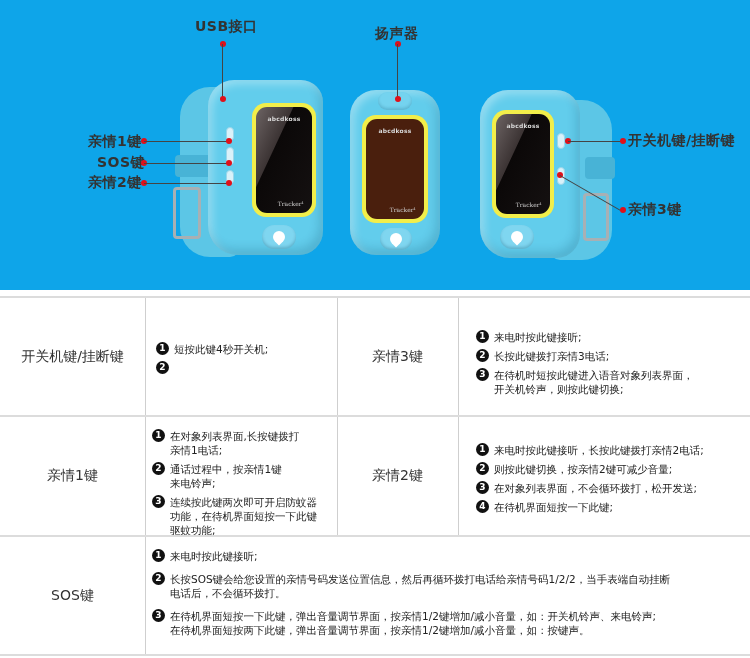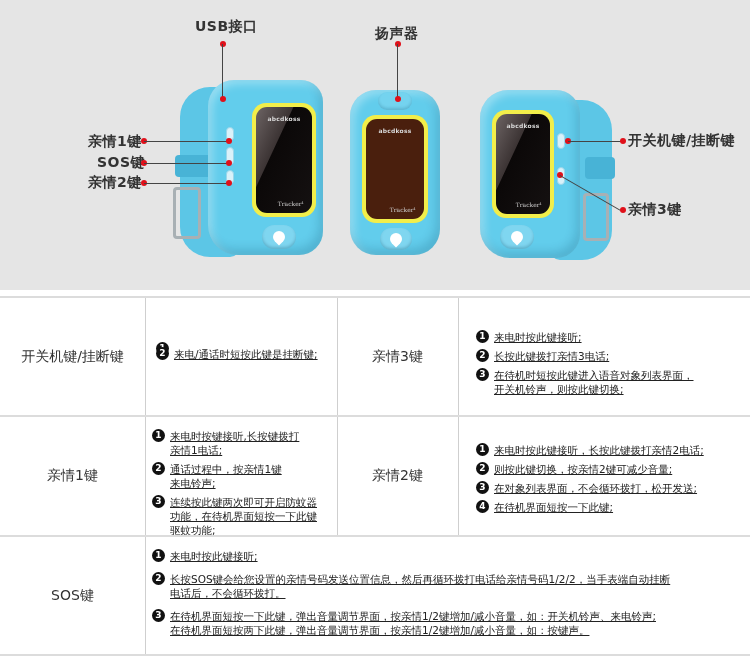--- a/index.html
+++ b/index.html
@@ -1,20 +1,20 @@
 <!DOCTYPE html>
 <html><head>
 <meta charset="utf-8">
 <style>
   * { box-sizing: border-box; margin: 0; padding: 0; }
   html, body { width: 750px; height: 658px; background: #ffffff; overflow: hidden; }
   body { font-family: "DejaVu Sans", "Liberation Sans", sans-serif; color: #222; position: relative; }
 
   
-  .hero { position: absolute; left: 0; top: 0; width: 750px; height: 290px; background: #e5e5e5; }
+  .hero { position: absolute; left: 0; top: 0; width: 750px; height: 290px; background: #0ea5e9; }
   .callout-label { position: absolute; font-size: 14px; font-weight: bold; color: #333; white-space: nowrap; letter-spacing: 0.5px; }
   .leader { position: absolute; background: #444; }
   .dot { position: absolute; width: 6px; height: 6px; border-radius: 50%; background: #e0101a; }
 
   .watch { position: absolute; }
   .strap { position: absolute; background: #5cc6e6; border-radius: 18px; }
   .strap-dark { background: #48b3d6; }
   .case { position: absolute; background: #62cdec; border-radius: 22px; box-shadow: inset -4px -6px 10px rgba(0,60,90,0.18), inset 4px 4px 8px rgba(255,255,255,0.35); }
   .bezel { position: absolute; background: #f2ee4a; border-radius: 14px; }
   .screen { position: absolute; border-radius: 11px; overflow: hidden; }
@@ -31,21 +31,21 @@
   
   .table { position: absolute; left: 0; top: 296px; width: 750px; }
   .row { position: absolute; left: 0; width: 750px; border-top: 2px solid #dcdcdc; }
   .row.last { border-bottom: 2px solid #dcdcdc; }
   .cell { position: absolute; top: 0; bottom: 0; }
   .vline { position: absolute; top: 0; bottom: 0; width: 1px; background: #cfcfcf; }
   .key-name { position: absolute; left: 0; right: 0; top: 50%; transform: translateY(-50%); text-align: center; font-size: 14px; color: #333; }
   .items { position: absolute; list-style: none; font-size: 10.5px; line-height: 14px; color: #222; }
   .items li { position: relative; padding-left: 18px; margin-bottom: 5px; }
   .num { position: absolute; left: 0; top: 0; width: 13px; height: 13px; border-radius: 50%; background: #111; color: #fff; font-size: 9px; font-weight: bold; line-height: 13px; text-align: center; }
-  .txt { display: block; white-space: pre-line; text-decoration: underline; }
+  .txt { display: block; white-space: pre-line; }
 </style>
 </head>
 <body>
 
 <div class="hero">
 
   <div class="watch" style="left:170px;top:75px;width:160px;height:190px;">
     <div class="strap" style="left:10px;top:12px;width:60px;height:170px;border-radius:30px 10px 10px 30px;"></div>
     <div class="strap strap-dark" style="left:5px;top:80px;width:40px;height:22px;border-radius:4px;"></div>
     <div class="buckle" style="left:3px;top:112px;width:28px;height:52px;"></div>
@@ -135,24 +135,24 @@
     <div class="vline" style="left:145px;"></div>
     <div class="vline" style="left:337px;"></div>
     <div class="vline" style="left:458px;"></div>
 
     <div class="cell" style="left:0;width:145px;">
       <div class="key-name">开关机键/挂断键</div>
     </div>
     <ul class="items" style="left:156px;top:44px;width:180px;">
       <li>
           <span class="num">1</span>
-        </li>
-      <li>
-          <span class="num">2</span>
-          <span class="txt">来电/通话时短按此键是挂断键;</span>
+          <span class="txt">短按此键4秒开关机;</span>
+        </li>
+      <li>
+          <span class="num">2</span>
         </li>
     </ul>
 
     <div class="cell" style="left:337px;width:121px;">
       <div class="key-name">亲情3键</div>
     </div>
     <ul class="items" style="left:476px;top:32px;width:270px;">
       <li>
           <span class="num">1</span>
           <span class="txt">来电时按此键接听;</span>
@@ -173,21 +173,21 @@
     <div class="vline" style="left:145px;"></div>
     <div class="vline" style="left:337px;"></div>
     <div class="vline" style="left:458px;"></div>
 
     <div class="cell" style="left:0;width:145px;">
       <div class="key-name">亲情1键</div>
     </div>
     <ul class="items" style="left:152px;top:12px;width:184px;">
       <li>
           <span class="num">1</span>
-          <span class="txt">来电时按键接听,长按键拨打
+          <span class="txt">在对象列表界面,长按键拨打
 亲情1电话;</span>
         </li>
       <li>
           <span class="num">2</span>
           <span class="txt">通话过程中，按亲情1键
 来电铃声;</span>
         </li>
       <li style="margin-bottom:0;">
           <span class="num">3</span>
           <span class="txt">连续按此键两次即可开启防蚊器

